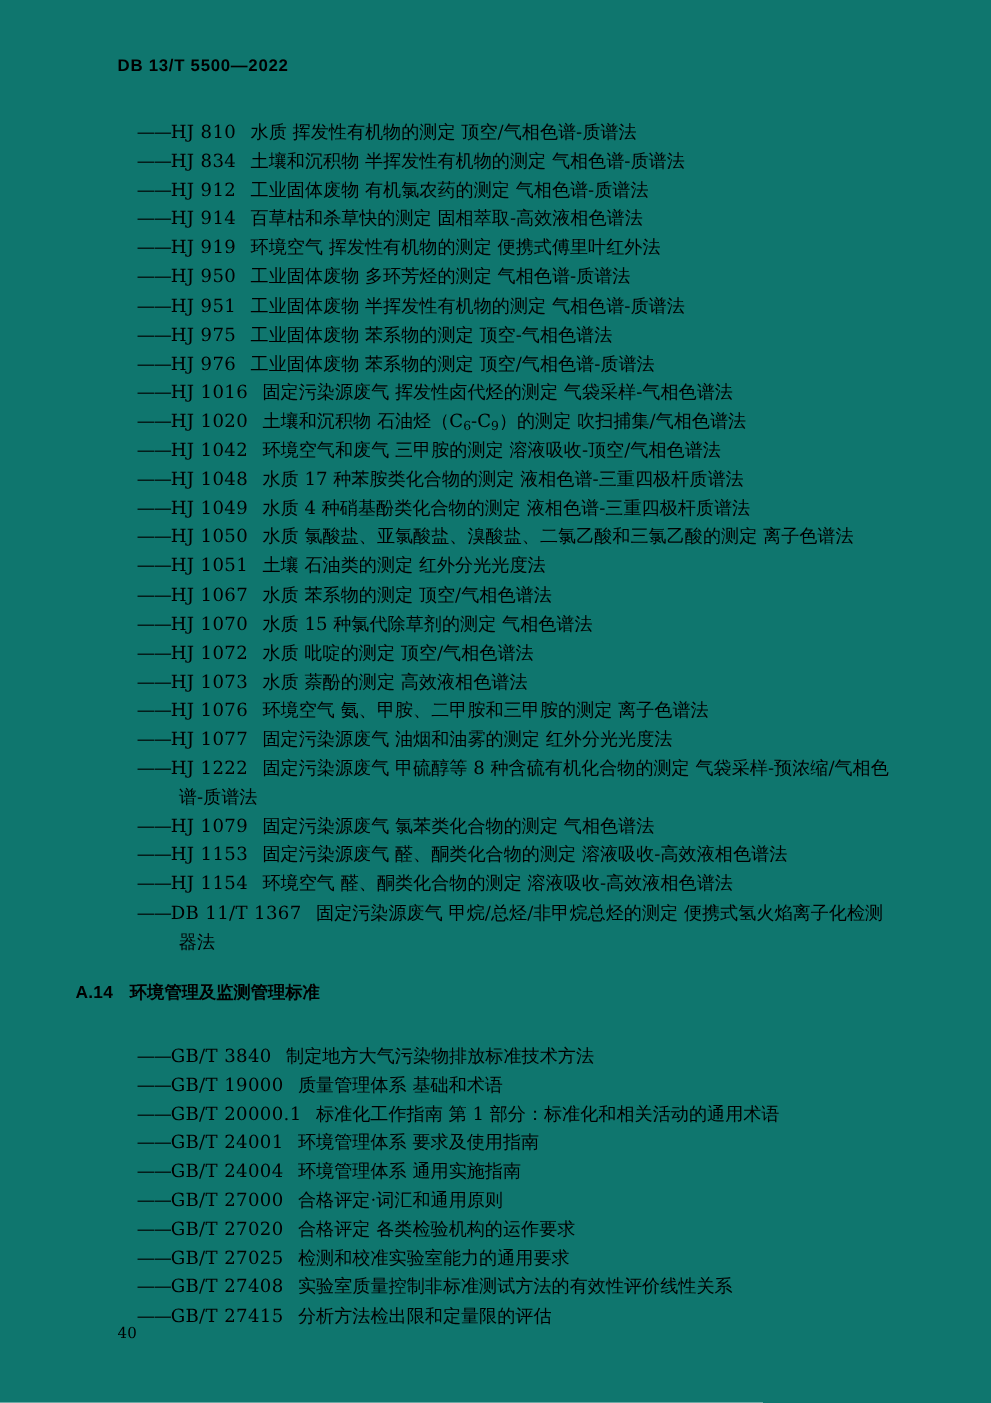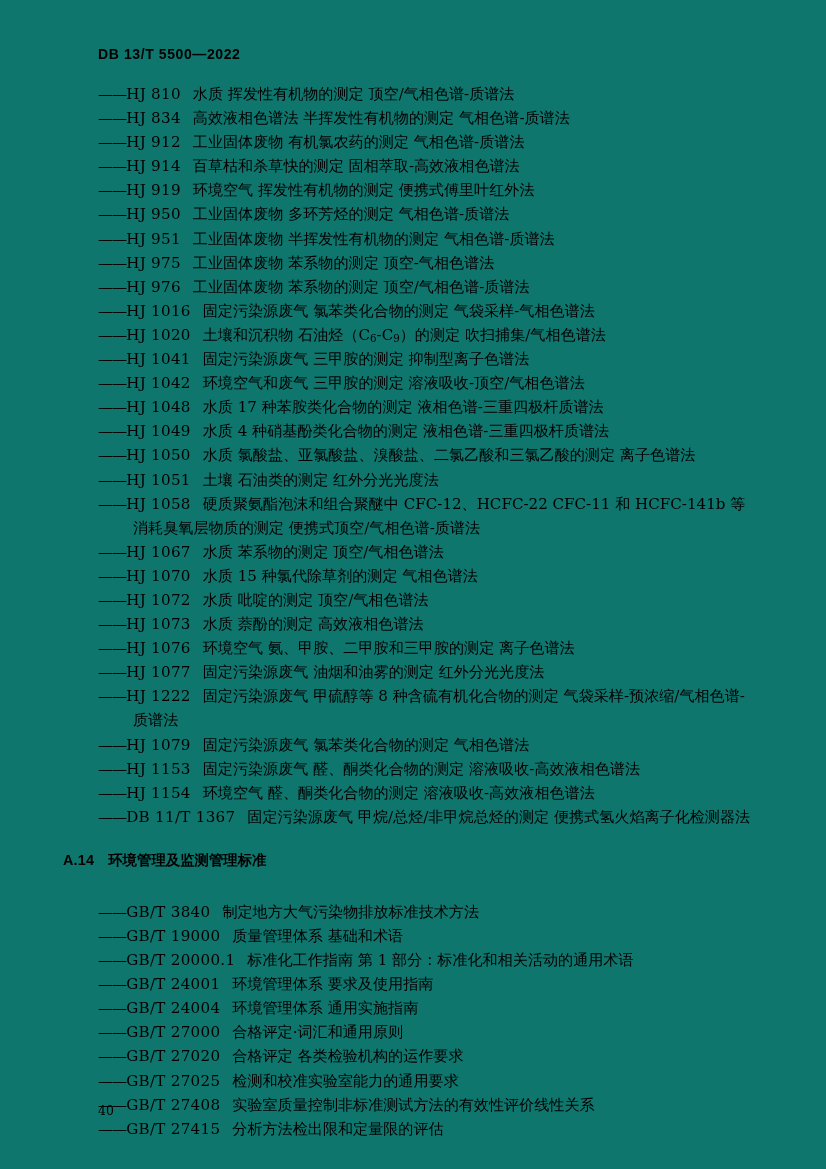--- a/index.html
+++ b/index.html
@@ -83,21 +83,21 @@
     font-weight: bold;
     line-height: 24px;
     margin: 19px 0 28px -35px;   
     padding: 0;
     white-space: nowrap;
   }
   .clause-heading .num { letter-spacing: 0.2px; }
   .clause-heading .gap { display: inline-block; width: 14px; }
 
   
-  .group { margin: 0; padding: 0; }
+  .group { margin: 16px; padding: 0; }
 
   
   .page-number {
     position: absolute;
     left: 98px;
     top: 1103px;
     font-family: "DejaVu Serif", "Liberation Serif", serif;
     font-size: 12.5px;
     color: #000;
   }
@@ -106,37 +106,35 @@
 <body>
 
 <div id="page">
 
   <div class="page-header">DB 13/T 5500—2022</div>
 
   <div class="content">
 
     <ul class="ref-list group" id="list-top">
         <li class="ref-item"><span class="dash">——</span><span class="code">HJ 810</span><span class="sep"></span><span class="title">水质  挥发性有机物的测定  顶空/气相色谱-质谱法</span></li>
-        <li class="ref-item"><span class="dash">——</span><span class="code">HJ 834</span><span class="sep"></span><span class="title">高效液相色谱法  半挥发性有机物的测定  气相色谱-质谱法</span></li>
+        <li class="ref-item"><span class="dash">——</span><span class="code">HJ 834</span><span class="sep"></span><span class="title">土壤和沉积物  半挥发性有机物的测定  气相色谱-质谱法</span></li>
         <li class="ref-item"><span class="dash">——</span><span class="code">HJ 912</span><span class="sep"></span><span class="title">工业固体废物  有机氯农药的测定  气相色谱-质谱法</span></li>
         <li class="ref-item"><span class="dash">——</span><span class="code">HJ 914</span><span class="sep"></span><span class="title">百草枯和杀草快的测定  固相萃取-高效液相色谱法</span></li>
         <li class="ref-item"><span class="dash">——</span><span class="code">HJ 919</span><span class="sep"></span><span class="title">环境空气  挥发性有机物的测定  便携式傅里叶红外法</span></li>
         <li class="ref-item"><span class="dash">——</span><span class="code">HJ 950</span><span class="sep"></span><span class="title">工业固体废物  多环芳烃的测定  气相色谱-质谱法</span></li>
         <li class="ref-item"><span class="dash">——</span><span class="code">HJ 951</span><span class="sep"></span><span class="title">工业固体废物  半挥发性有机物的测定  气相色谱-质谱法</span></li>
         <li class="ref-item"><span class="dash">——</span><span class="code">HJ 975</span><span class="sep"></span><span class="title">工业固体废物  苯系物的测定  顶空-气相色谱法</span></li>
         <li class="ref-item"><span class="dash">——</span><span class="code">HJ 976</span><span class="sep"></span><span class="title">工业固体废物  苯系物的测定  顶空/气相色谱-质谱法</span></li>
-        <li class="ref-item"><span class="dash">——</span><span class="code">HJ 1016</span><span class="sep"></span><span class="title">固定污染源废气  氯苯类化合物的测定  气袋采样-气相色谱法</span></li>
+        <li class="ref-item"><span class="dash">——</span><span class="code">HJ 1016</span><span class="sep"></span><span class="title">固定污染源废气  挥发性卤代烃的测定  气袋采样-气相色谱法</span></li>
         <li class="ref-item"><span class="dash">——</span><span class="code">HJ 1020</span><span class="sep"></span><span class="title">土壤和沉积物  石油烃（C<sub>6</sub>-C<sub>9</sub>）的测定  吹扫捕集/气相色谱法</span></li>
-        <li class="ref-item"><span class="dash">——</span><span class="code">HJ 1041</span><span class="sep"></span><span class="title">固定污染源废气  三甲胺的测定  抑制型离子色谱法</span></li>
         <li class="ref-item"><span class="dash">——</span><span class="code">HJ 1042</span><span class="sep"></span><span class="title">环境空气和废气  三甲胺的测定  溶液吸收-顶空/气相色谱法</span></li>
         <li class="ref-item"><span class="dash">——</span><span class="code">HJ 1048</span><span class="sep"></span><span class="title">水质  17 种苯胺类化合物的测定  液相色谱-三重四极杆质谱法</span></li>
         <li class="ref-item"><span class="dash">——</span><span class="code">HJ 1049</span><span class="sep"></span><span class="title">水质  4 种硝基酚类化合物的测定  液相色谱-三重四极杆质谱法</span></li>
         <li class="ref-item"><span class="dash">——</span><span class="code">HJ 1050</span><span class="sep"></span><span class="title">水质  氯酸盐、亚氯酸盐、溴酸盐、二氯乙酸和三氯乙酸的测定  离子色谱法</span></li>
         <li class="ref-item"><span class="dash">——</span><span class="code">HJ 1051</span><span class="sep"></span><span class="title">土壤  石油类的测定  红外分光光度法</span></li>
-        <li class="ref-item"><span class="dash">——</span><span class="code">HJ 1058</span><span class="sep"></span><span class="title">硬质聚氨酯泡沫和组合聚醚中 CFC-12、HCFC-22 CFC-11 和 HCFC-141b 等消耗臭氧层物质的测定  便携式顶空/气相色谱-质谱法</span></li>
         <li class="ref-item"><span class="dash">——</span><span class="code">HJ 1067</span><span class="sep"></span><span class="title">水质  苯系物的测定  顶空/气相色谱法</span></li>
         <li class="ref-item"><span class="dash">——</span><span class="code">HJ 1070</span><span class="sep"></span><span class="title">水质  15 种氯代除草剂的测定  气相色谱法</span></li>
         <li class="ref-item"><span class="dash">——</span><span class="code">HJ 1072</span><span class="sep"></span><span class="title">水质  吡啶的测定  顶空/气相色谱法</span></li>
         <li class="ref-item"><span class="dash">——</span><span class="code">HJ 1073</span><span class="sep"></span><span class="title">水质  萘酚的测定  高效液相色谱法</span></li>
         <li class="ref-item"><span class="dash">——</span><span class="code">HJ 1076</span><span class="sep"></span><span class="title">环境空气  氨、甲胺、二甲胺和三甲胺的测定  离子色谱法</span></li>
         <li class="ref-item"><span class="dash">——</span><span class="code">HJ 1077</span><span class="sep"></span><span class="title">固定污染源废气  油烟和油雾的测定  红外分光光度法</span></li>
         <li class="ref-item"><span class="dash">——</span><span class="code">HJ 1222</span><span class="sep"></span><span class="title">固定污染源废气  甲硫醇等 8 种含硫有机化合物的测定  气袋采样-预浓缩/气相色谱-质谱法</span></li>
         <li class="ref-item"><span class="dash">——</span><span class="code">HJ 1079</span><span class="sep"></span><span class="title">固定污染源废气  氯苯类化合物的测定  气相色谱法</span></li>
         <li class="ref-item"><span class="dash">——</span><span class="code">HJ 1153</span><span class="sep"></span><span class="title">固定污染源废气  醛、酮类化合物的测定  溶液吸收-高效液相色谱法</span></li>
         <li class="ref-item"><span class="dash">——</span><span class="code">HJ 1154</span><span class="sep"></span><span class="title">环境空气  醛、酮类化合物的测定  溶液吸收-高效液相色谱法</span></li>

